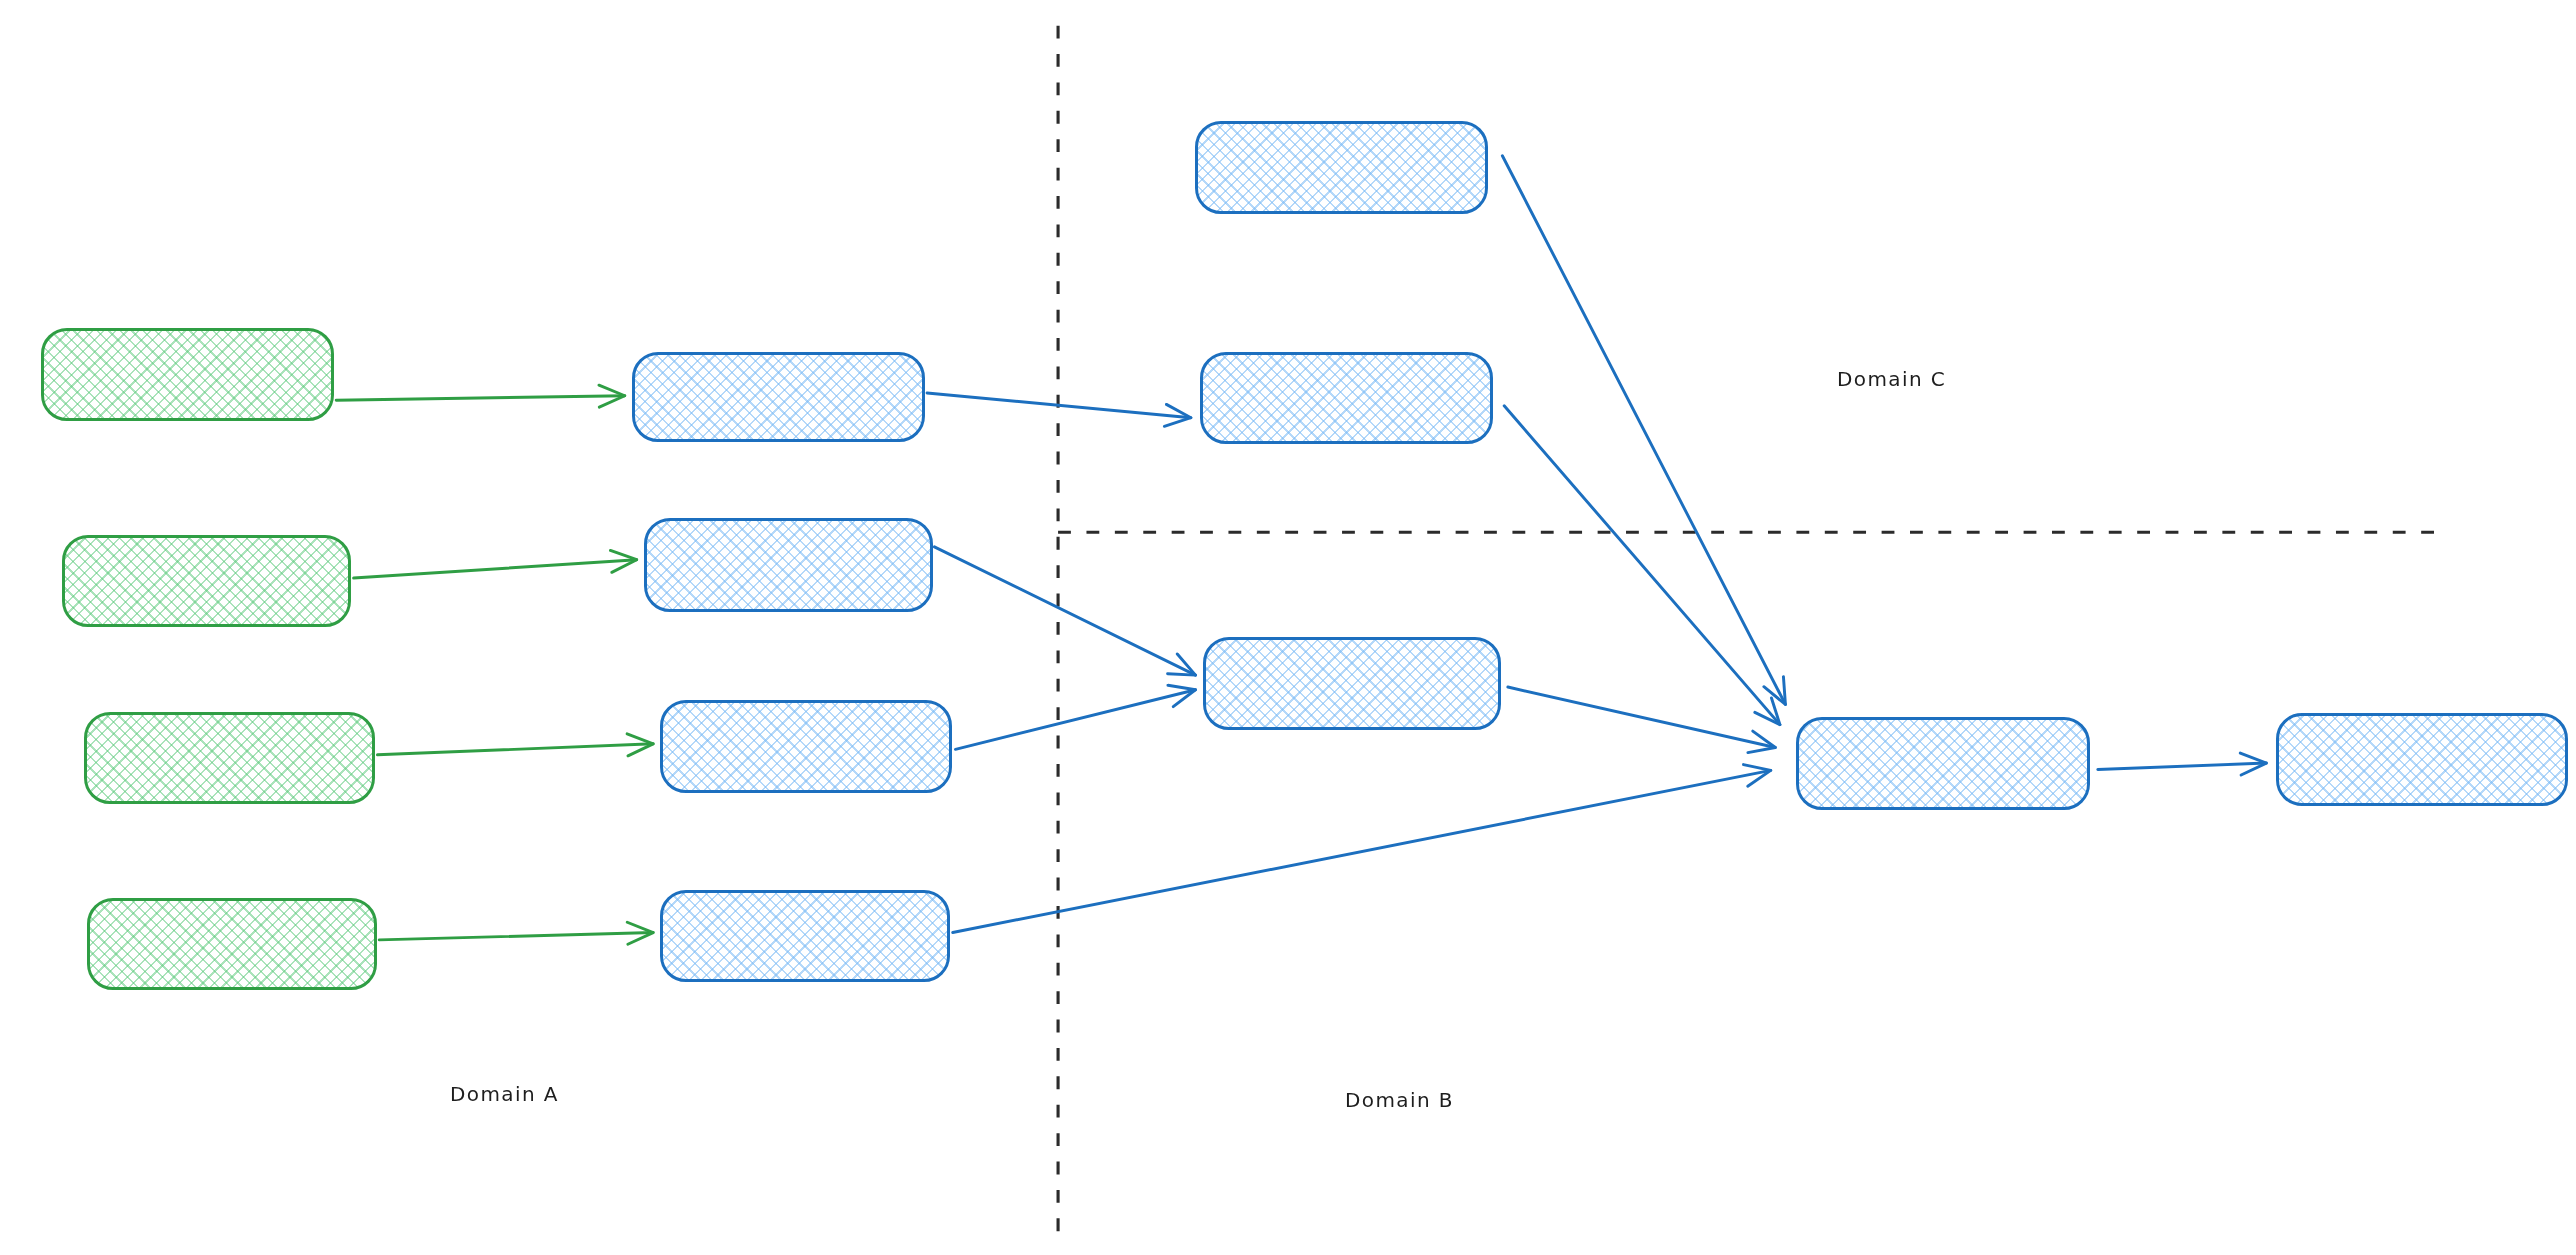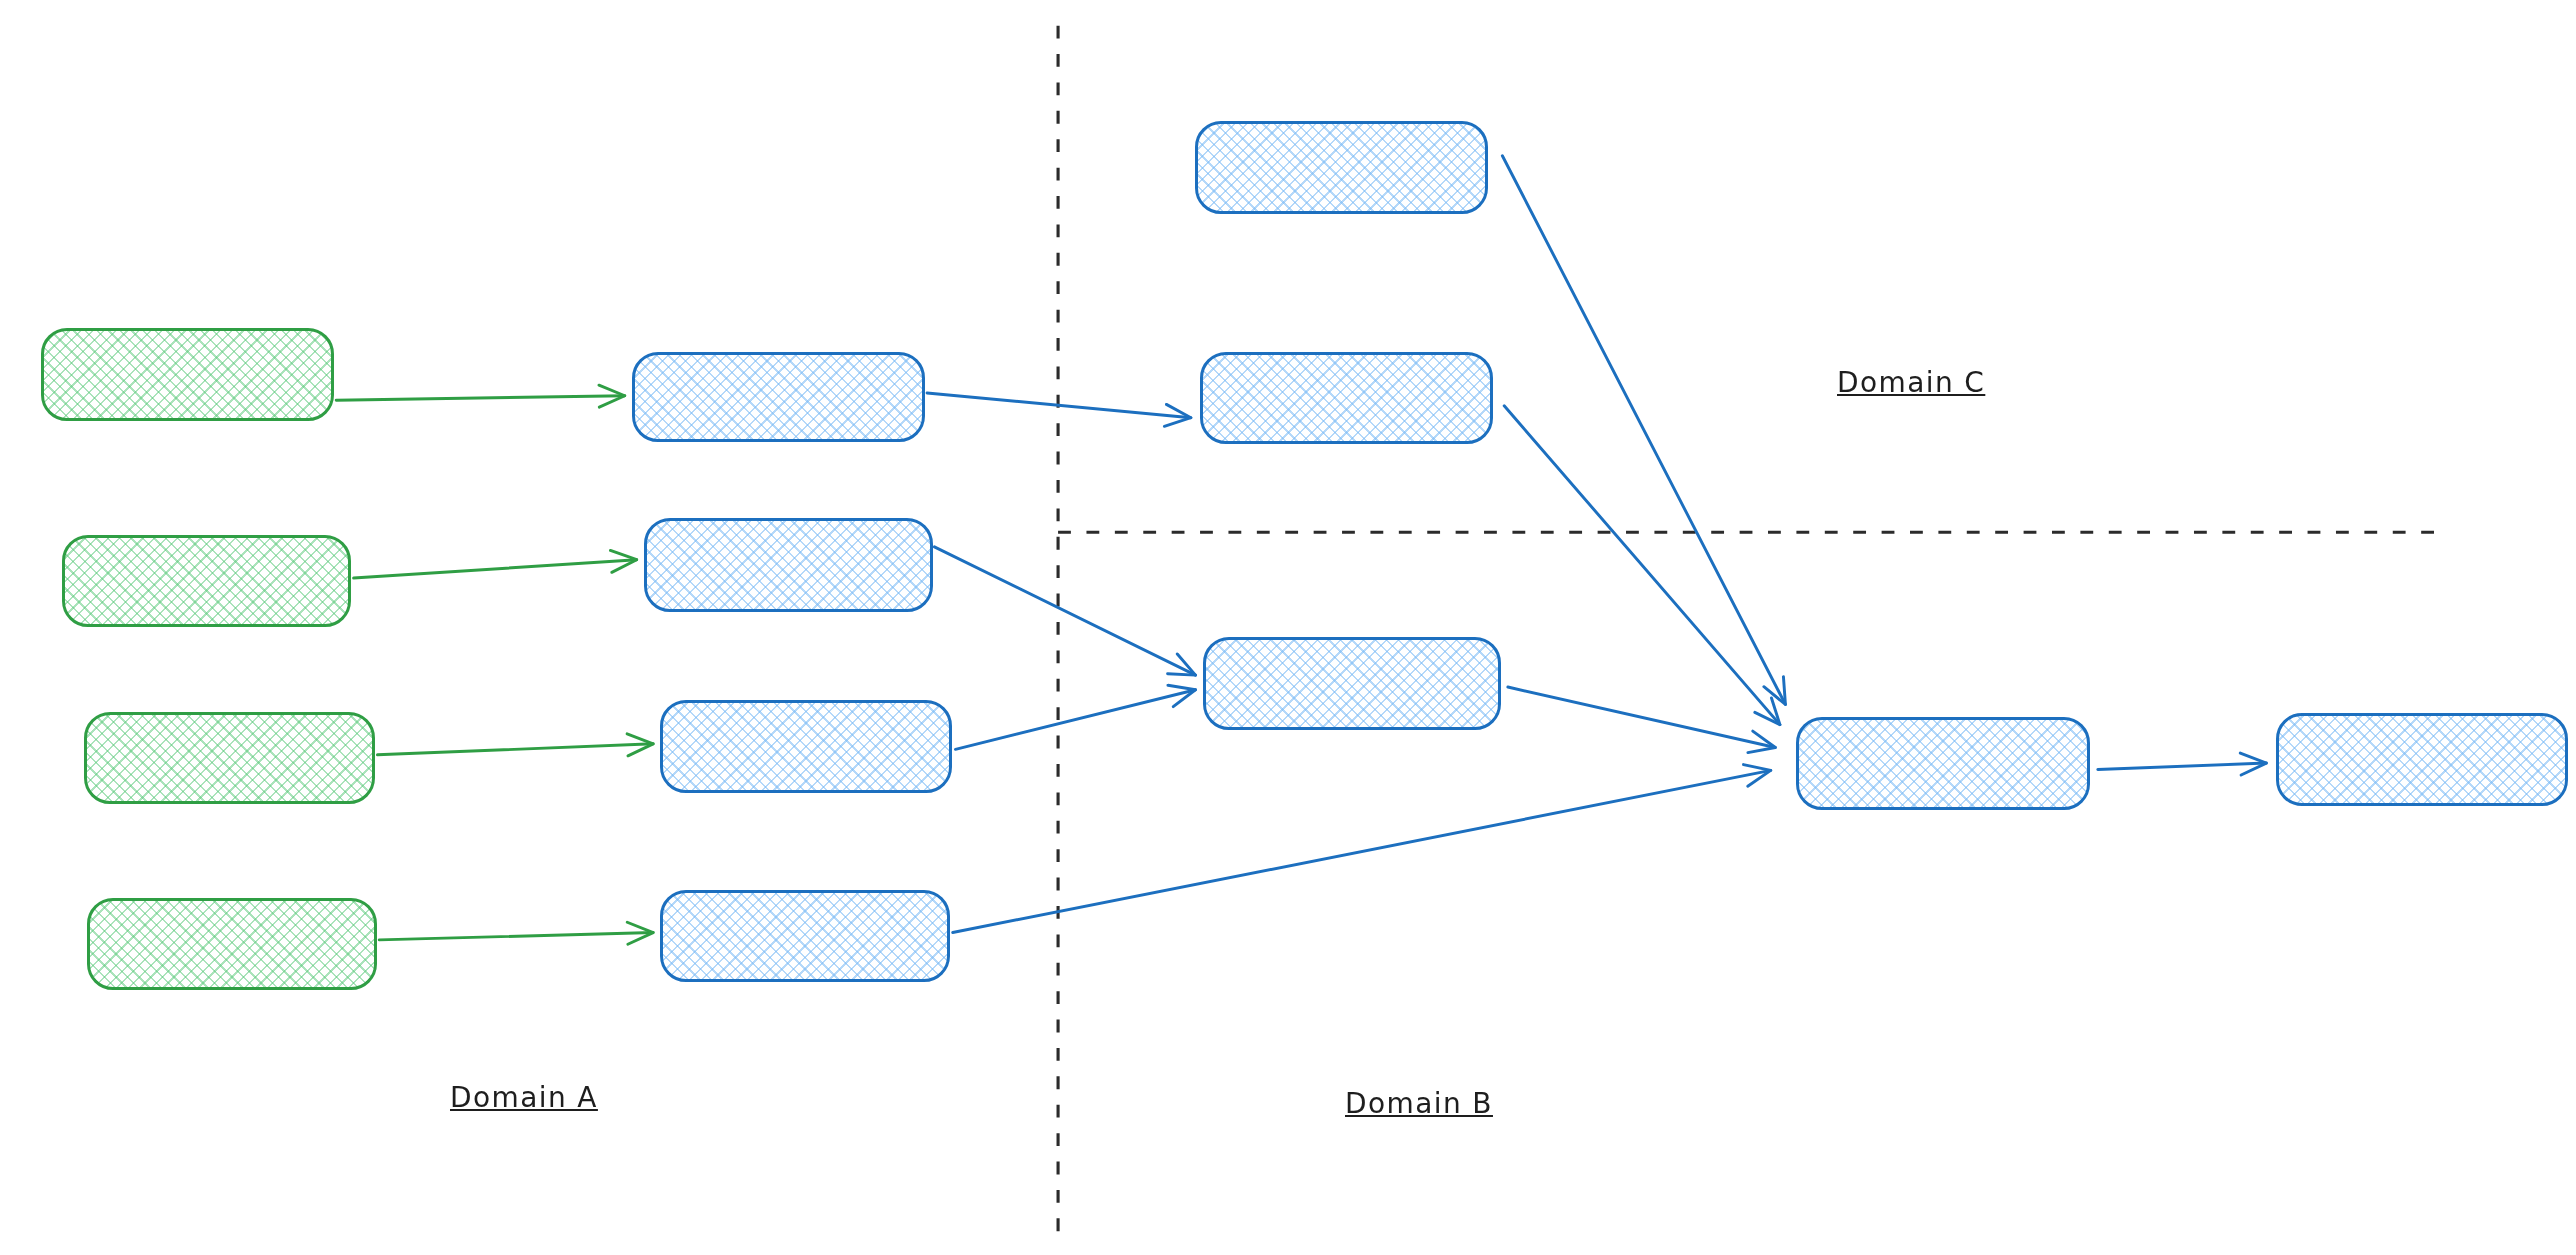--- a/index.html
+++ b/index.html
@@ -31,26 +31,25 @@
       repeating-linear-gradient(-45deg, rgba(87,200,120,0.50) 0px, rgba(87,200,120,0.50) 1.6px, transparent 1.6px, transparent 8.2px);
   }
   .node.blue {
     border: 3.2px solid #1c6fbf;
     background-image:
       repeating-linear-gradient(45deg,  rgba(120,185,245,0.55) 0px, rgba(120,185,245,0.55) 1.6px, transparent 1.6px, transparent 8.2px),
       repeating-linear-gradient(-45deg, rgba(120,185,245,0.55) 0px, rgba(120,185,245,0.55) 1.6px, transparent 1.6px, transparent 8.2px);
   }
   .domain-label {
     position: absolute;
-    font-size: 28px;
+    font-size: 20px;
     line-height: 1;
     color: #1e1e1e;
     letter-spacing: 1.4px;
     white-space: nowrap;
-    text-decoration: underline;
   }
   #label-domain-a { left: 450px;  top: 1084px; }
   #label-domain-b { left: 1345px; top: 1090px; }
   #label-domain-c { left: 1837px; top: 369px;  }
 </style>
 </head>
 <body>
 
 <div class="canvas">
 

